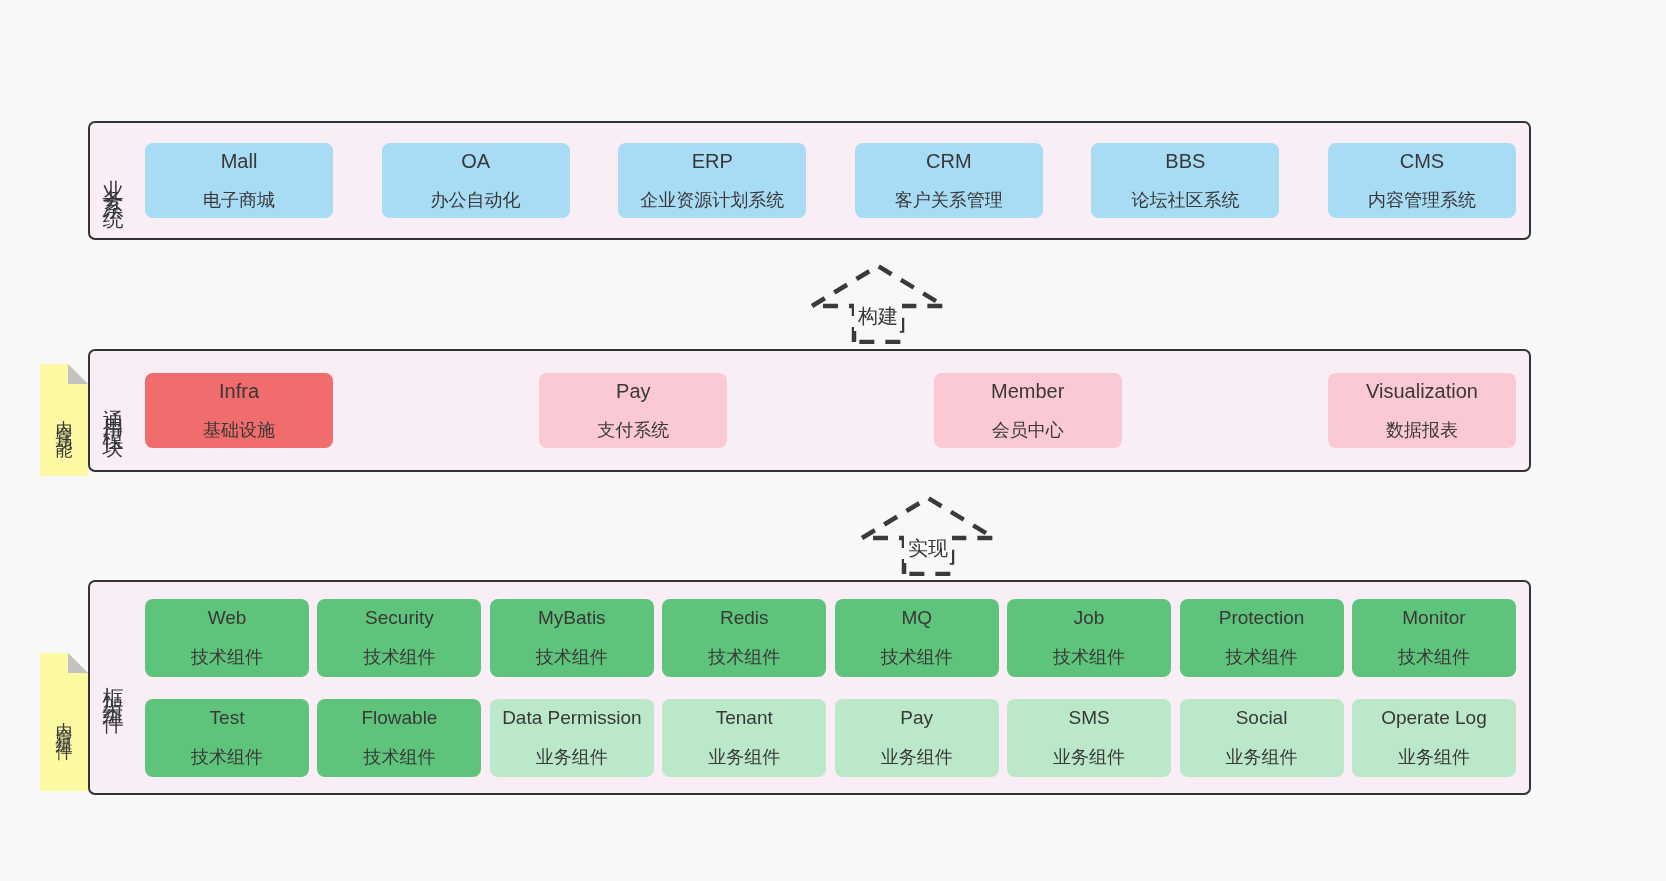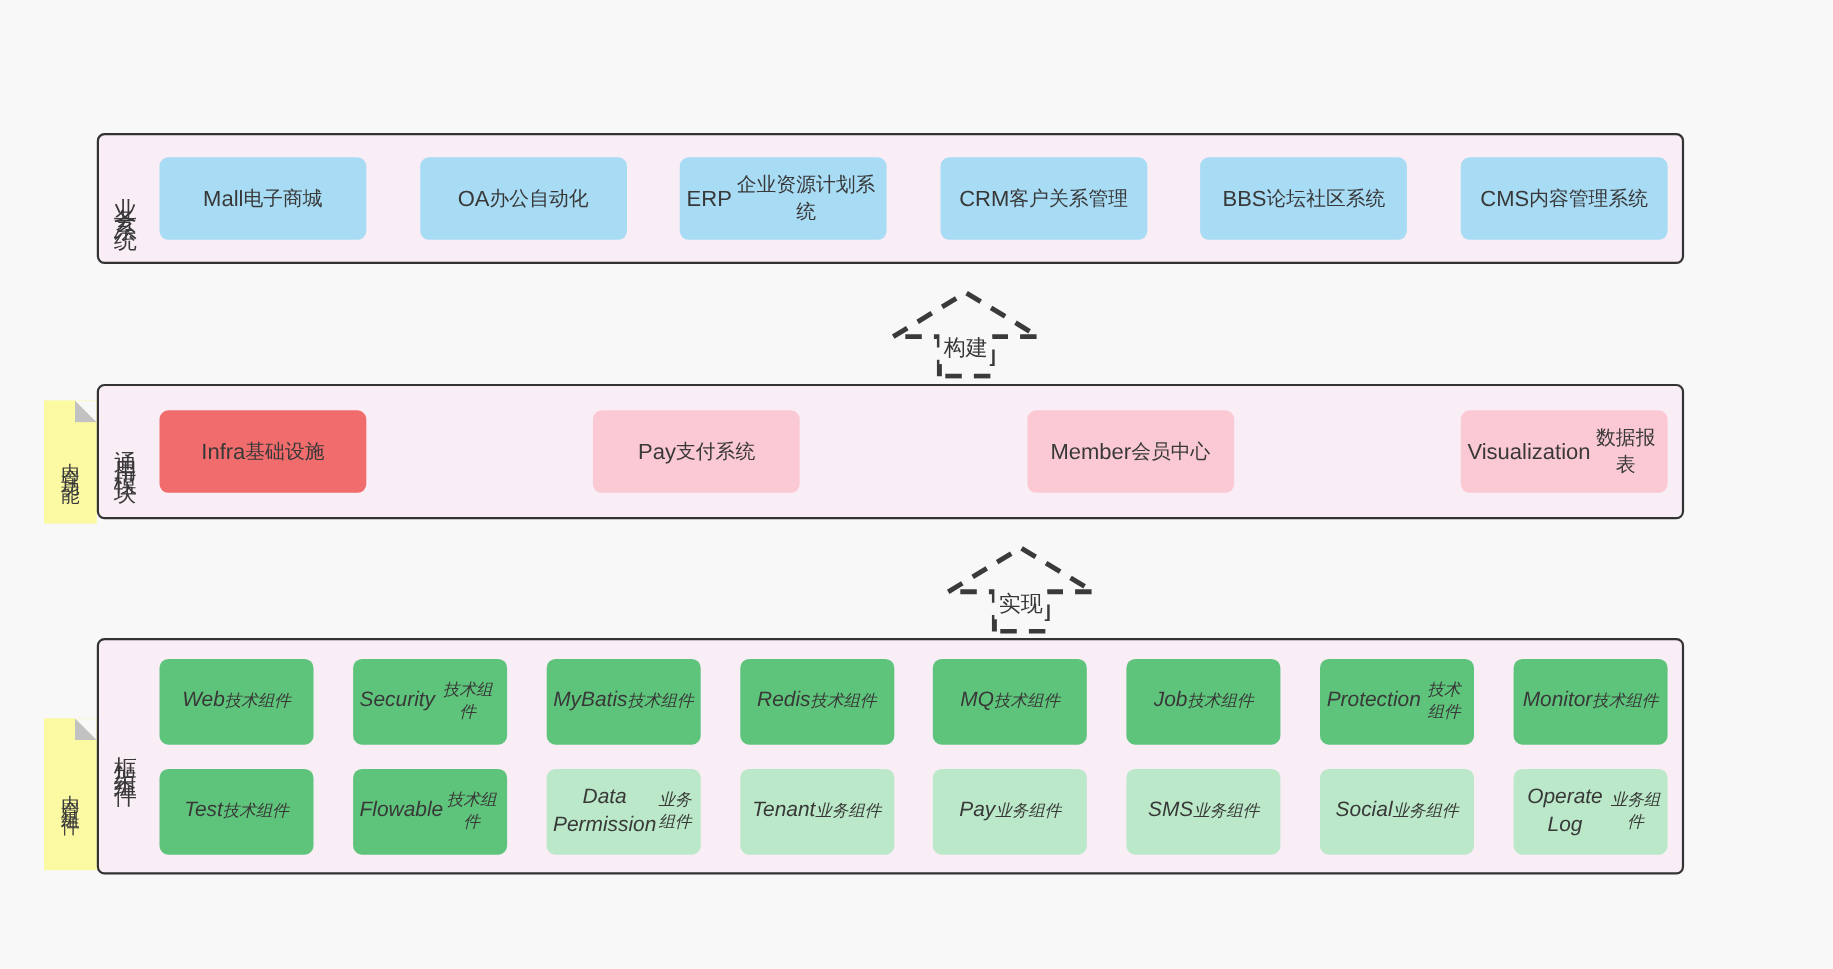--- a/index.html
+++ b/index.html
@@ -51,35 +51,36 @@
   }
   .row {
     display: flex;
     justify-content: space-between;
     align-items: stretch;
   }
   
   .box {
     border-radius: 8px;
     display: flex;
-    flex-direction: row;
+    flex-direction: column;
     justify-content: center;
     align-items: center;
     text-align: center;
     line-height: 1.3;
     padding: 4px 6px;
     box-sizing: border-box;
     color: var(--text);
+    gap: 15px;
   }
   .band-1 .box, .band-2 .box { width: 188px; height: 75px; }
-  .band-3 .box { width: 140px; height: 78px; font-style: italic; }
+  .band-3 .box { width: 164px; height: 78px; }
   .box-name { font-size: 20px; }
   .box-desc { font-size: 18px; }
   .band-3 .box-name { font-size: 19px; }
-  .band-3 .box-desc { font-size: 15px; }
+  .band-3 .box-desc { font-size: 18px; }
   .box.blue        { background: var(--blue); }
   .box.red         { background: var(--red); }
   .box.pink        { background: var(--pink); }
   .box.green_dark  { background: var(--green_dark); }
   .box.green_light { background: var(--green_light); }
   
   .sticky {
     position: absolute;
     left: 40px;
     width: 48px;

